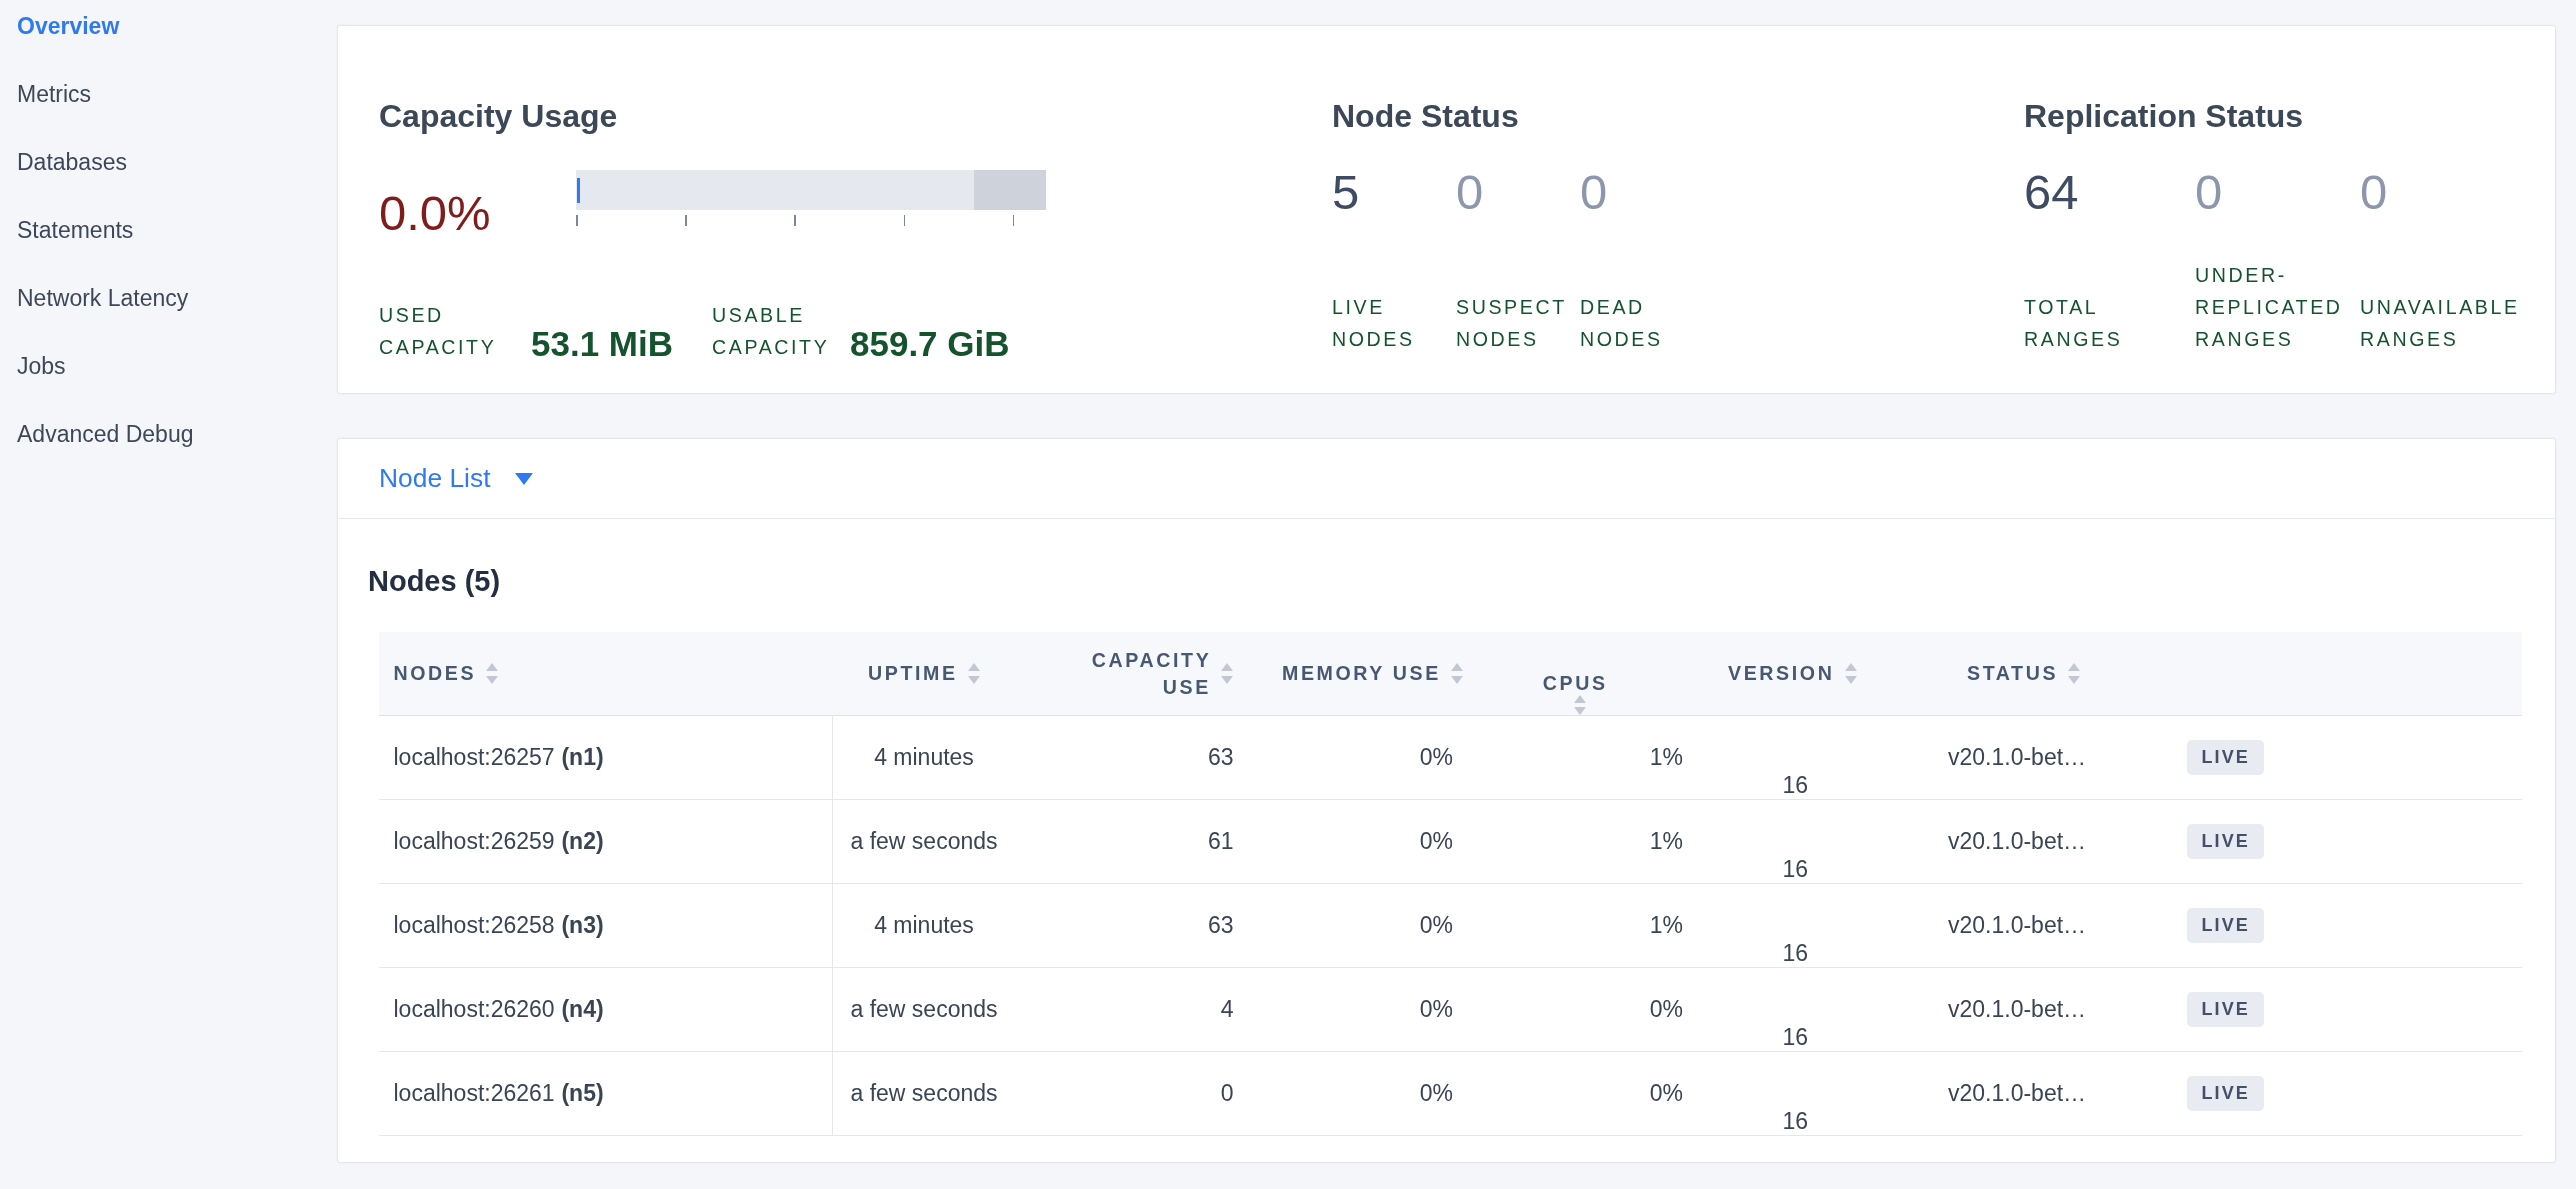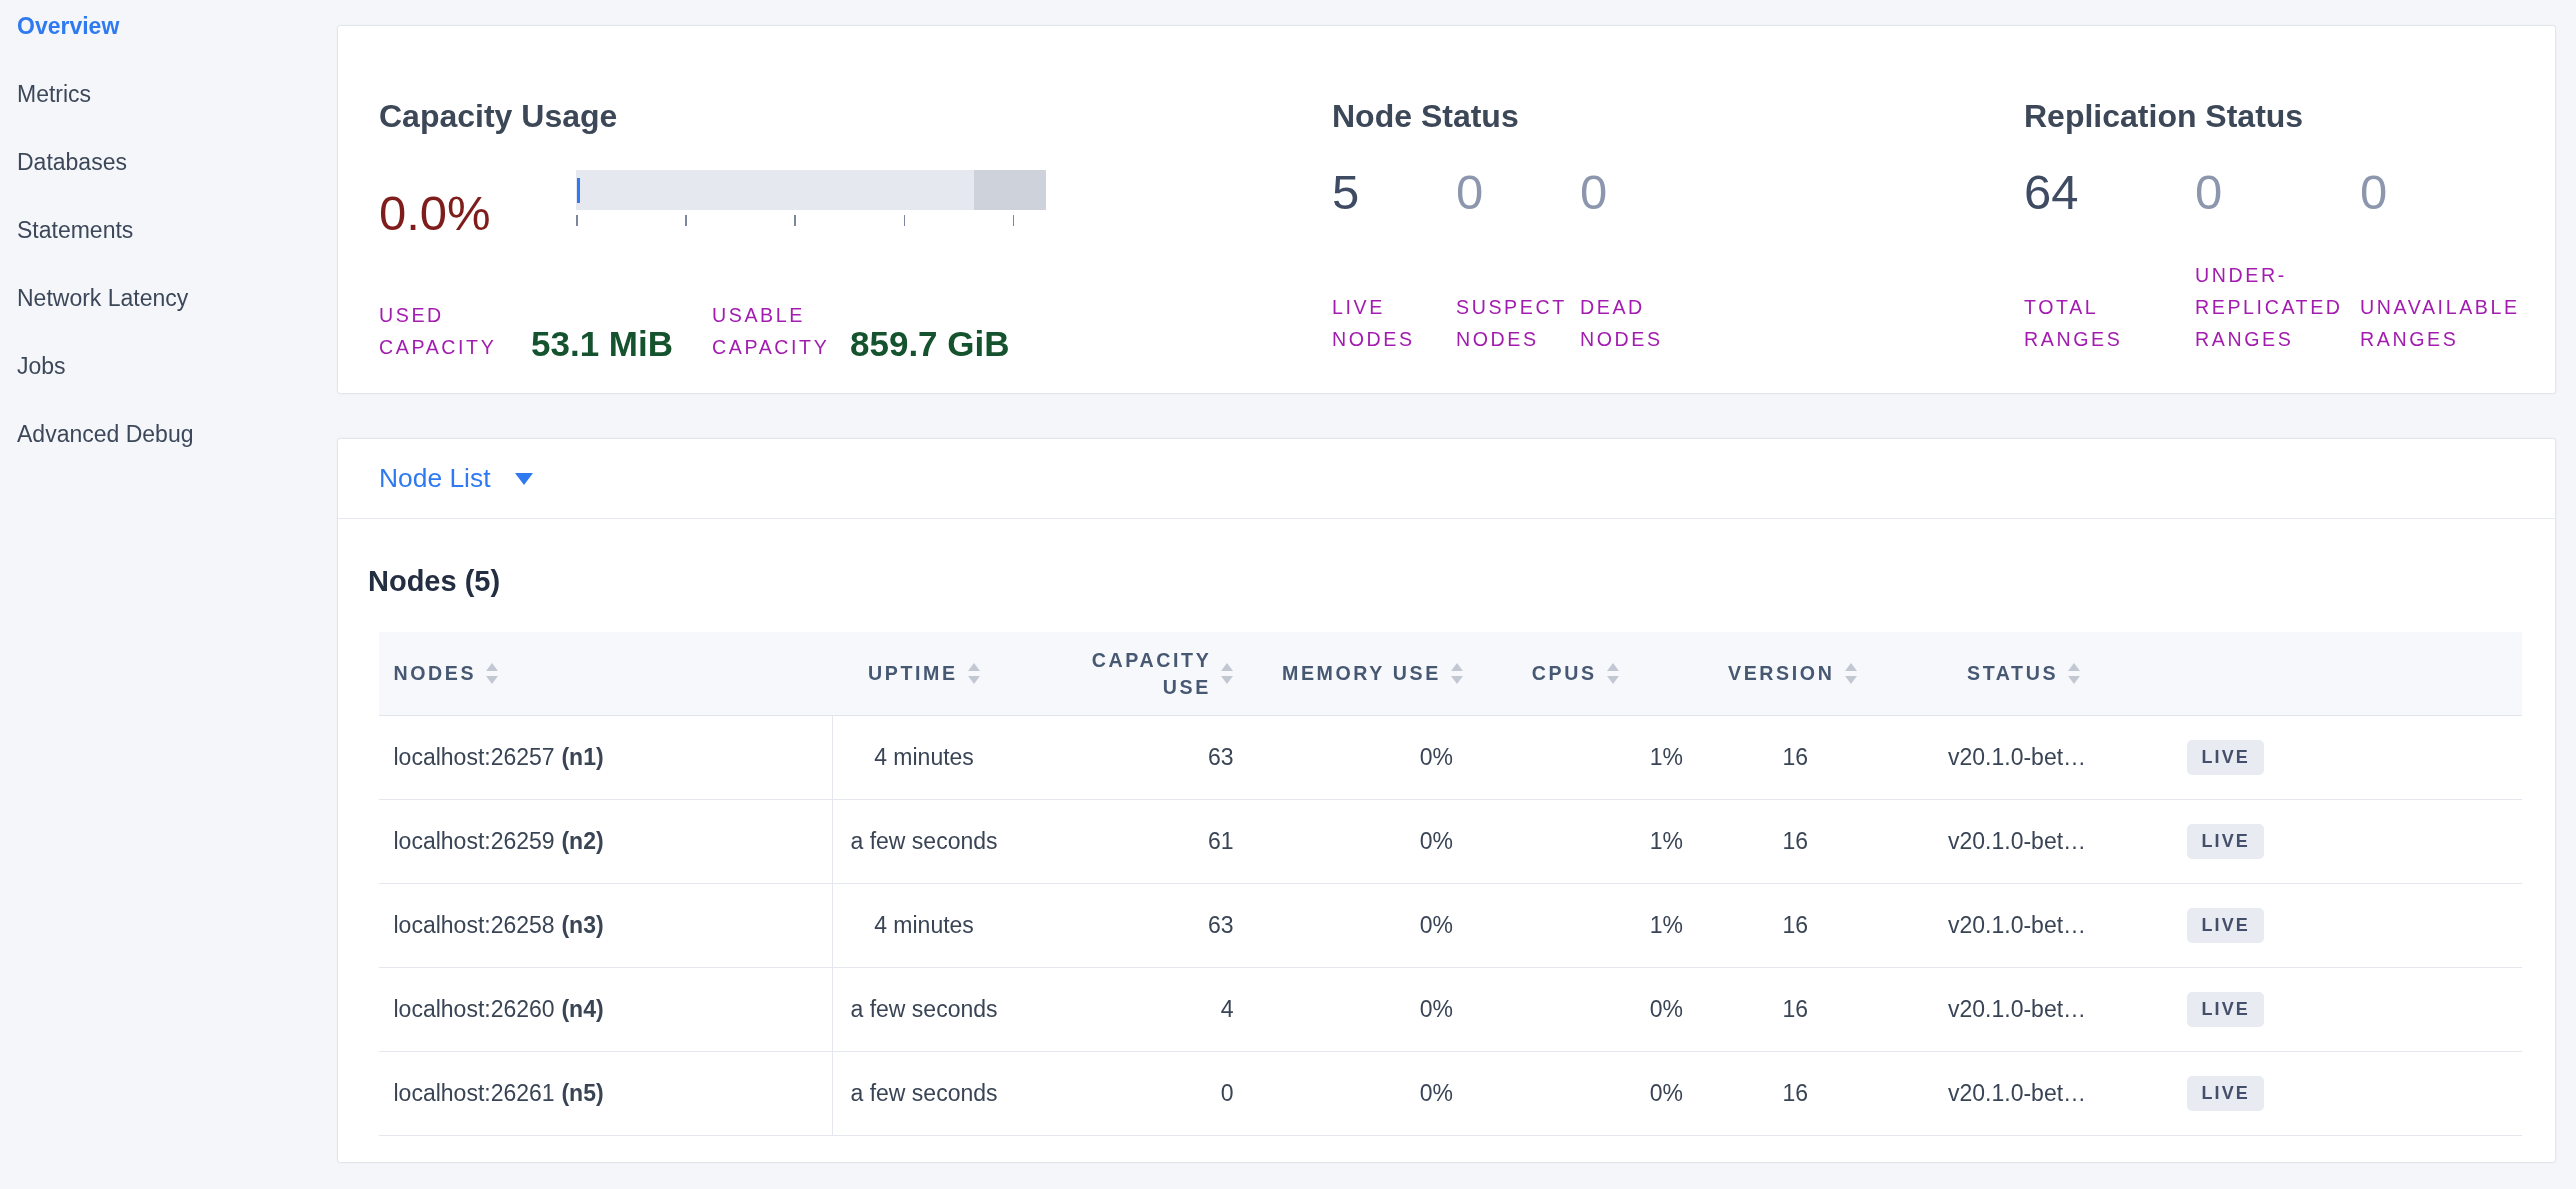--- a/index.html
+++ b/index.html
@@ -41,21 +41,21 @@
   .cap-gauge .marker { position:absolute; left:0.9px; top:7.7px; width:3.4px; height:25px; background:#2f7af0; }
   .cap-axis { position:absolute; left:197px; top:189px; width:470px; height:12px; }
   .cap-axis i { position:absolute; top:0; width:1.7px; height:11px; background:#7b879c; }
   .cap-axis-labels { position:absolute; left:197px; top:208px; width:470px; height:29px; }
   .cap-axis-labels span {
     position:absolute; transform:translateX(-50%);
     font-size:21.3px; color:#7e8aa0; white-space:nowrap;
   }
   .cap-stats { position:absolute; left:0; top:273px; display:flex; align-items:flex-end; }
   .stat-label {
-    font-size:19.6px; letter-spacing:2.6px; color:#a21caf; line-height:32px; font-weight:400;
+    font-size:19.6px; letter-spacing:2.6px; color:#14532d; line-height:32px; font-weight:400;
   }
   .cap-stats .stat-label { width:152px; }
   .cap-stats .stat-label.usable { width:138px; }
   .stat-value { font-size:35px; font-weight:bold; color:#14532d; line-height:38px; white-space:nowrap; }
   .cap-stats .stat-value.used { margin-right:39px; }
 
   
   .sec-nodes { position:absolute; left:994px; top:0; width:631px; height:100%; }
   .sec-repl  { position:absolute; left:1686px; top:0; width:533px; height:100%; }
   .stat-cols { position:absolute; left:0; top:142px; display:flex; }
@@ -85,21 +85,21 @@
   .trow { display:flex; height:84px; align-items:center; }
   .thead { background:#f7f8fb; border-bottom:0.9px solid #dfe3ea; }
   .tbody-row { background:#fff; border-bottom:0.9px solid #e4e7ed; }
   .cell { height:100%; display:flex; align-items:center; font-size:23px; color:#394455; }
   .c1 { width:454px; padding-left:14.5px; }
   .tbody-row .c1 { border-right:0.9px solid #e4e7ed; }
   .c2 { width:201px; justify-content:center; padding-right:19px; }
   .c3 { width:220px; justify-content:flex-end; padding-right:20.5px; }
   .c4 { width:230px; justify-content:flex-end; padding-right:31px; }
   .c5 { width:230px; justify-content:flex-end; padding-right:31px; }
-  .c6 { width:183px; justify-content:center; padding-right:20.5px; }
+  .c6 { width:183px; justify-content:flex-end; padding-right:20.5px;flex-direction:column; }
   .c7 { width:239px; padding-left:51px; }
   .c8 { flex:1; padding-left:51px; }
   .thead .cell { font-size:19.6px; font-weight:bold; letter-spacing:2.6px; color:#475872; cursor:pointer; }
   .thead .hlabel { text-align:right; }
   .thead .c4 .hlabel { max-width:119px; line-height:26.4px; }
   .thead .c1 .hlabel, .thead .c7 .hlabel, .thead .c8 .hlabel { text-align:left; }
   .sort-icon { display:inline-flex; flex-direction:column; margin-left:10.2px; }
   .sort-icon b, .sort-icon i {
     display:block; width:0; height:0;
     border-left:6.8px solid transparent; border-right:6.8px solid transparent;

